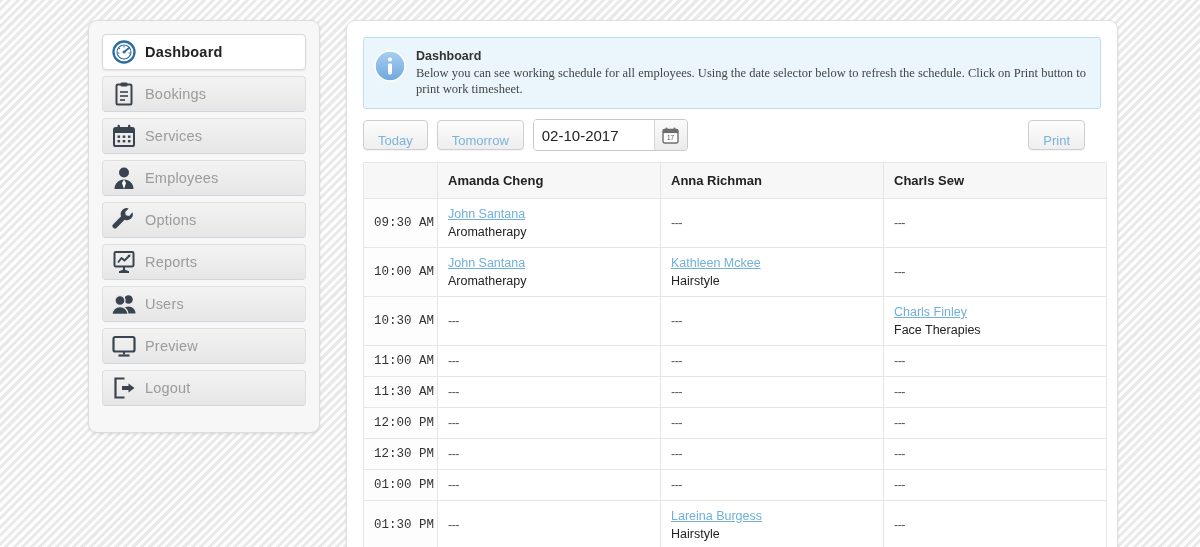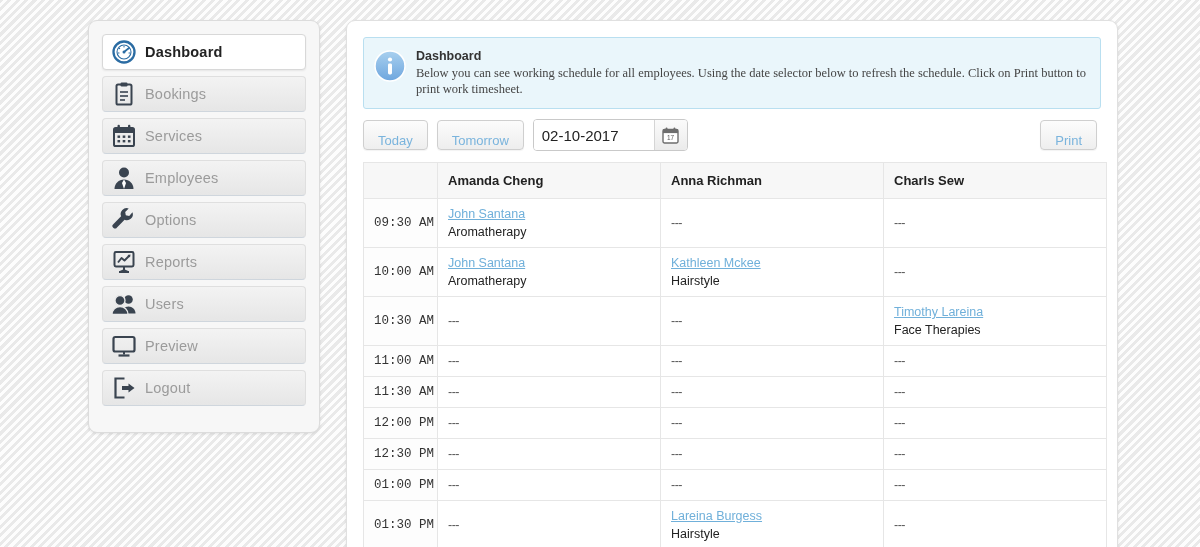--- a/index.html
+++ b/index.html
@@ -160,21 +160,21 @@
     width: 32px;
     border-left: 1px solid #d5d5d5;
     background: linear-gradient(to bottom, #fbfbfb 0%, #ebebeb 100%);
     display: flex;
     align-items: center;
     justify-content: center;
     cursor: pointer;
   }
   #print-button {
     margin-left: auto;
-    margin-right: 4px;
+    margin-right: 16px;
     min-width: 56px;
   }
 
   
   #schedule-table {
     width: 100%;
     border-collapse: collapse;
     table-layout: fixed;
   }
   #schedule-table th, #schedule-table td {
@@ -419,21 +419,21 @@
             <a class="appt-link" href="#">Kathleen Mckee</a>
             <span class="appt-service">Hairstyle</span>
           </td>
           <td class="slot-cell"><span class="empty-mark">---</span></td>
         </tr>
         <tr>
           <td class="time-cell">10:30 AM</td>
           <td class="slot-cell"><span class="empty-mark">---</span></td>
           <td class="slot-cell"><span class="empty-mark">---</span></td>
           <td class="slot-cell">
-            <a class="appt-link" href="#">Timothy Lareina</a>
+            <a class="appt-link" href="#">Charls Finley</a>
             <span class="appt-service">Face Therapies</span>
           </td>
         </tr>
         <tr>
           <td class="time-cell">11:00 AM</td>
           <td class="slot-cell"><span class="empty-mark">---</span></td>
           <td class="slot-cell"><span class="empty-mark">---</span></td>
           <td class="slot-cell"><span class="empty-mark">---</span></td>
         </tr>
         <tr>

